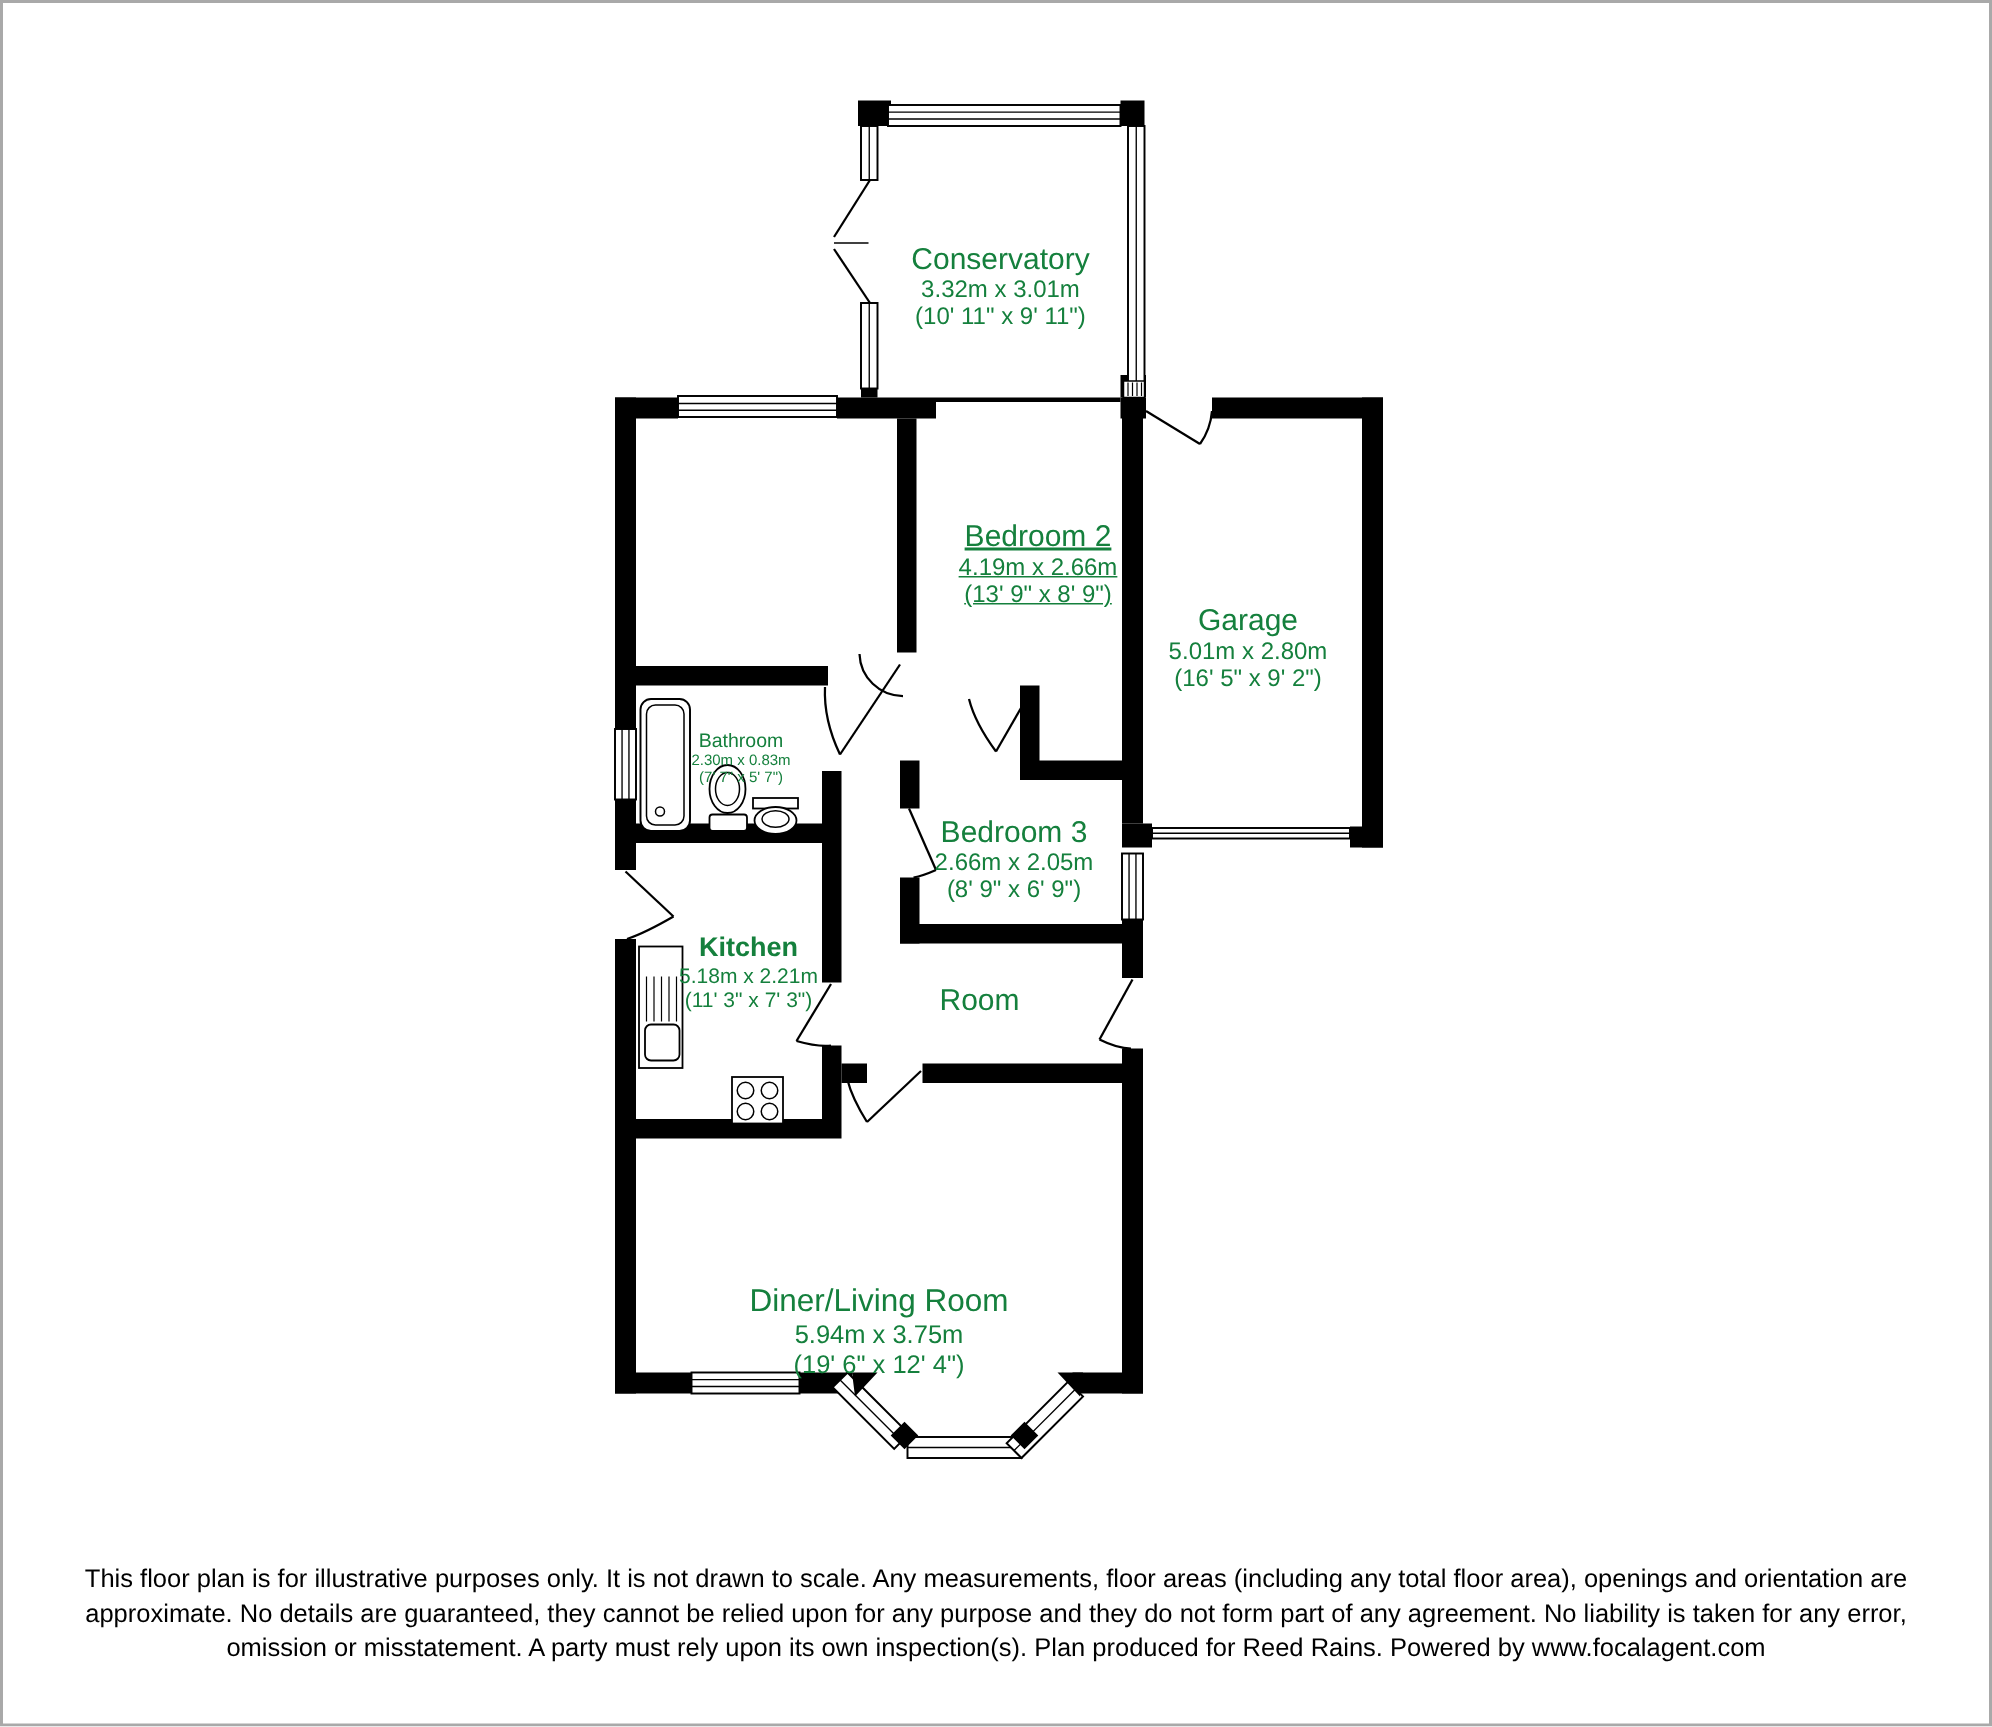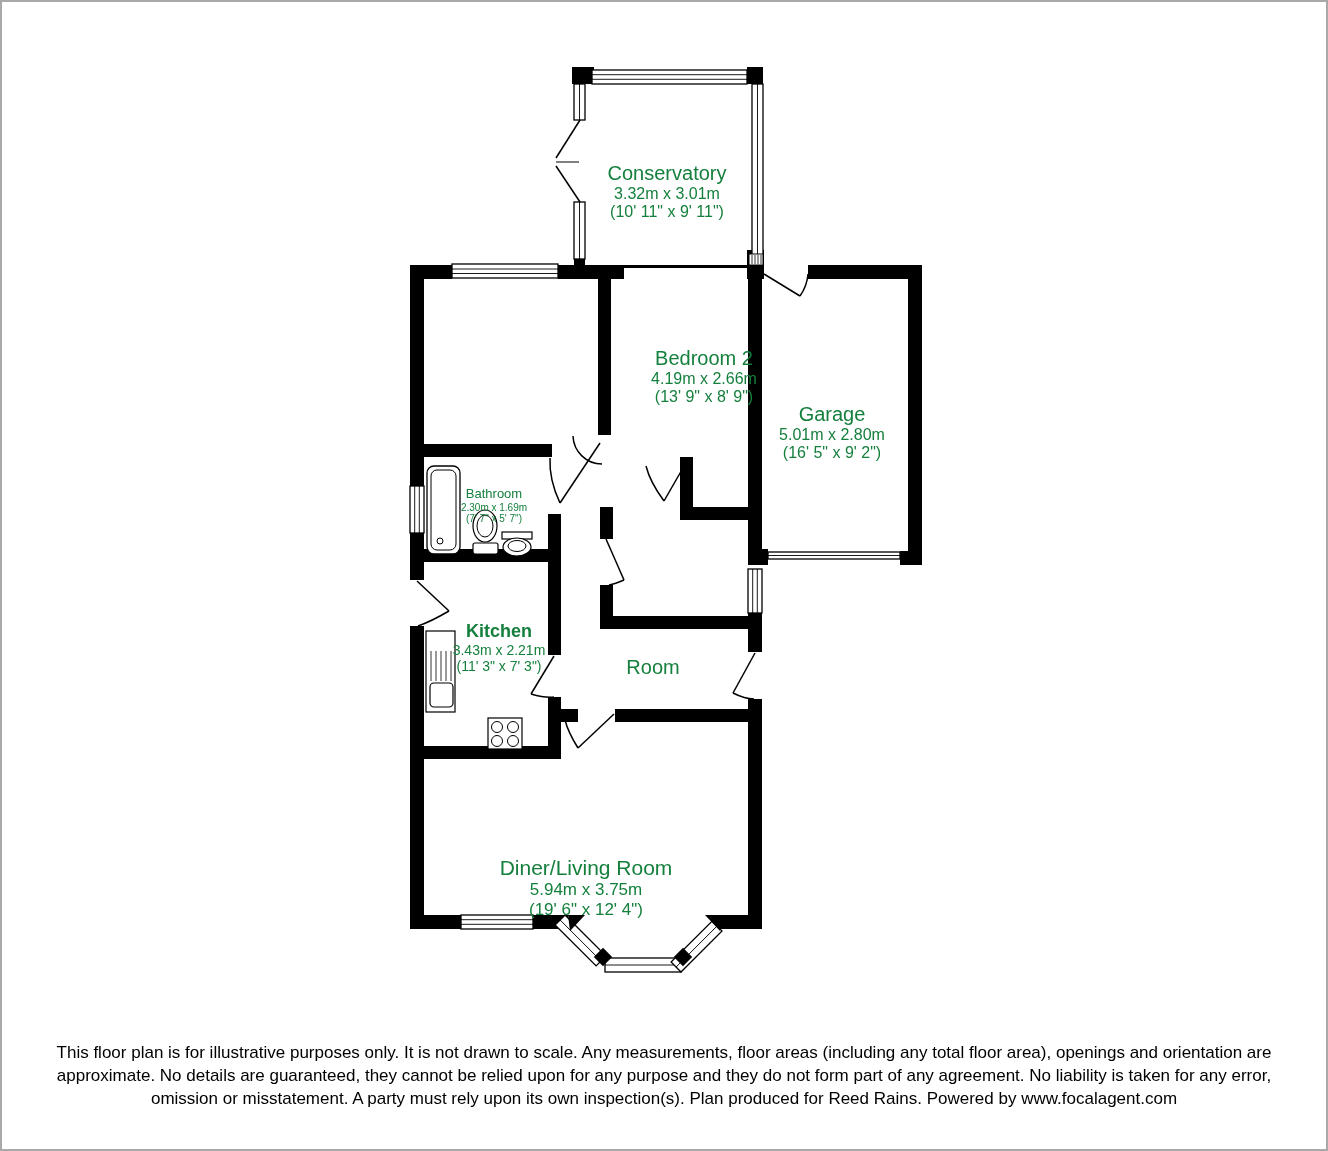--- a/index.html
+++ b/index.html
@@ -204,42 +204,47 @@
     </g>
   </svg>
 
   <div class="room-label" style="left:545px;top:160px;width:240px;">
     <div class="room-title">Conservatory</div>
     <div class="room-dim">3.32m x 3.01m</div>
     <div class="room-dim">(10' 11" x 9' 11")</div>
   </div>
 
 
-  <div class="room-label" style="left:592px;top:345px;width:220px;">
+  <div class="room-label" style="left:580px;top:345px;width:220px;text-decoration:underline;">
     <div class="room-title">Bedroom 2</div>
     <div class="room-dim">4.19m x 2.66m</div>
     <div class="room-dim">(13' 9" x 8' 9")</div>
   </div>
 
   <div class="room-label" style="left:740px;top:401px;width:180px;">
     <div class="room-title">Garage</div>
     <div class="room-dim">5.01m x 2.80m</div>
     <div class="room-dim">(16' 5" x 9' 2")</div>
   </div>
 
   <div class="room-label" style="left:422px;top:485px;width:140px;">
     <div class="room-title t13">Bathroom</div>
-    <div class="room-dim d10">2.30m x 1.69m</div>
+    <div class="room-dim d10">2.30m x 0.83m</div>
     <div class="room-dim d10">(7' 7" x 5' 7")</div>
   </div>
 
+  <div class="room-label" style="left:584px;top:542px;width:180px;">
+    <div class="room-title">Bedroom 3</div>
+    <div class="room-dim">2.66m x 2.05m</div>
+    <div class="room-dim">(8' 9" x 6' 9")</div>
+  </div>
 
   <div class="room-label" style="left:407px;top:619px;width:180px;">
     <div class="room-title t18">Kitchen</div>
-    <div class="room-dim d14">3.43m x 2.21m</div>
+    <div class="room-dim d14">5.18m x 2.21m</div>
     <div class="room-dim d14">(11' 3" x 7' 3")</div>
   </div>
 
   <div class="room-label" style="left:601px;top:654px;width:100px;">
     <div class="room-title">Room</div>
   </div>
 
   <div class="room-label" style="left:434px;top:810px;width:300px;margin-top:44px;">
     <div class="room-title t21">Diner/Living Room</div>
     <div class="room-dim d17">5.94m x 3.75m</div>

